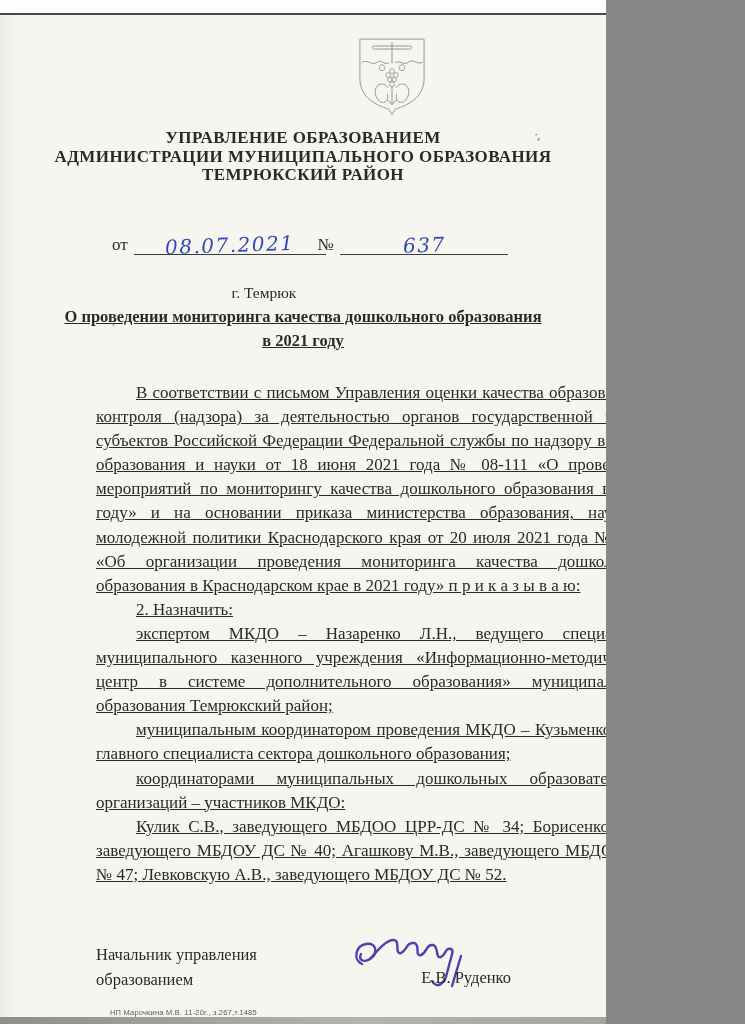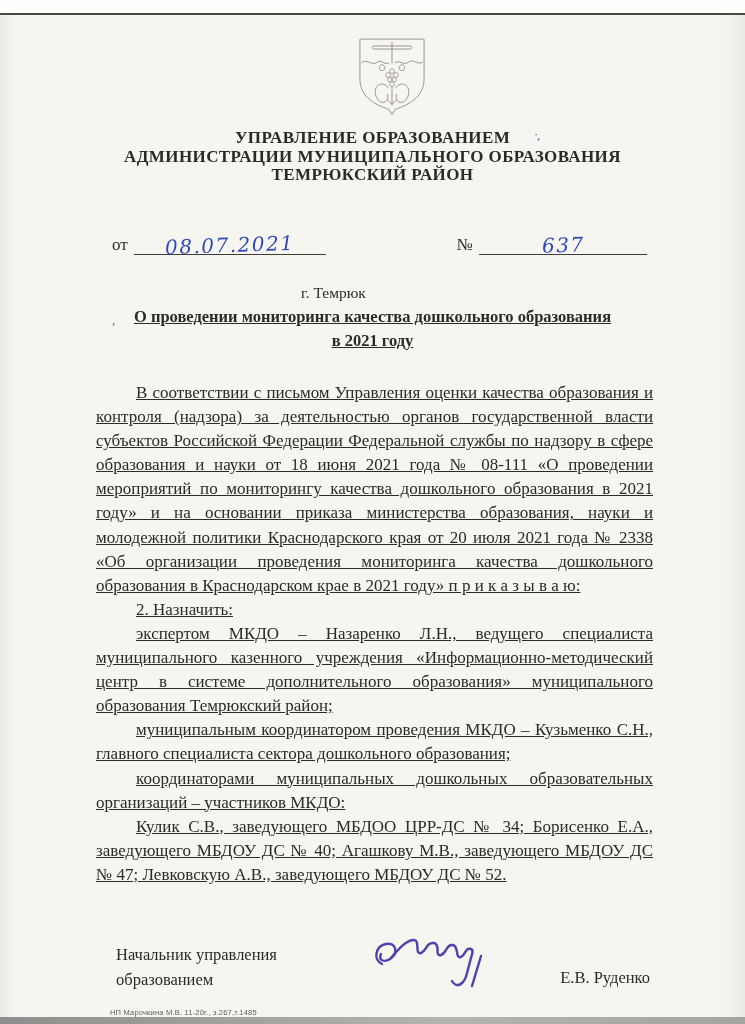--- a/index.html
+++ b/index.html
@@ -1,17 +1,17 @@
 <!DOCTYPE html>
 <html lang="ru"><head>
 <meta charset="utf-8">
 <style>
   html,body { margin:0; padding:0; background:#888; }
   .paper {
-    position:relative; width:745px; height:1024px; overflow:hidden;
+    position:relative; width:606px; height:1024px; overflow:hidden;
     background:
       linear-gradient(90deg, #ecebe6 0px, #f6f5f0 16px, #f6f5f0 722px, #eceae6 745px),
       #f6f5f0;
     font-family:"Liberation Serif", serif;
     color:#2a2a28;
   }
   
   .top-edge { position:absolute; top:0; left:0; right:0; height:13px;
     background:#fdfdfb; border-bottom:2px solid #484844; }
   .bottom-edge { position:absolute; bottom:0; left:0; right:0; height:7px;
@@ -42,21 +42,21 @@
   .doc-title { position:absolute; top:305px; left:55px; right:55px; text-align:center;
     font-weight:bold; font-size:16.5px; line-height:24px;text-decoration:underline; }
   .title-mark { position:absolute; top:312px; left:112px; color:#6d6d68; font-size:13px; }
   .pen-mark { position:absolute; top:128px; left:534px; color:#3a55c0; font-size:12px;
     transform:rotate(14deg); }
 
   .body { position:absolute; top:381px; left:96px; width:557px; font-size:17px;
     line-height:24.1px; text-align:justify;text-decoration:underline; }
   .body p { margin:0; text-indent:40px; }
 
-  .sig-row { position:absolute; top:942px; left:96px; right:95px; height:70px; font-size:16.5px;margin-left:20px; }
+  .sig-row { position:absolute; top:942px; left:96px; right:95px; height:70px; font-size:16.5px; }
   .sig-pos { position:absolute; left:0; top:0; line-height:25px; }
   .autograph { position:absolute; left:252px; top:-14px; }
   .autograph path { stroke:#4a44ae; fill:none; stroke-width:2.4; stroke-linecap:round; stroke-linejoin:round; }
   .sig-name { position:absolute; right:0; top:26px; }
 
   .footer-note { position:absolute; left:110px; top:1008px; font-size:7.5px; color:#5c5c5a;
     font-family:"Liberation Sans", sans-serif; letter-spacing:0.2px; }
 </style>
 </head>
 <body>

